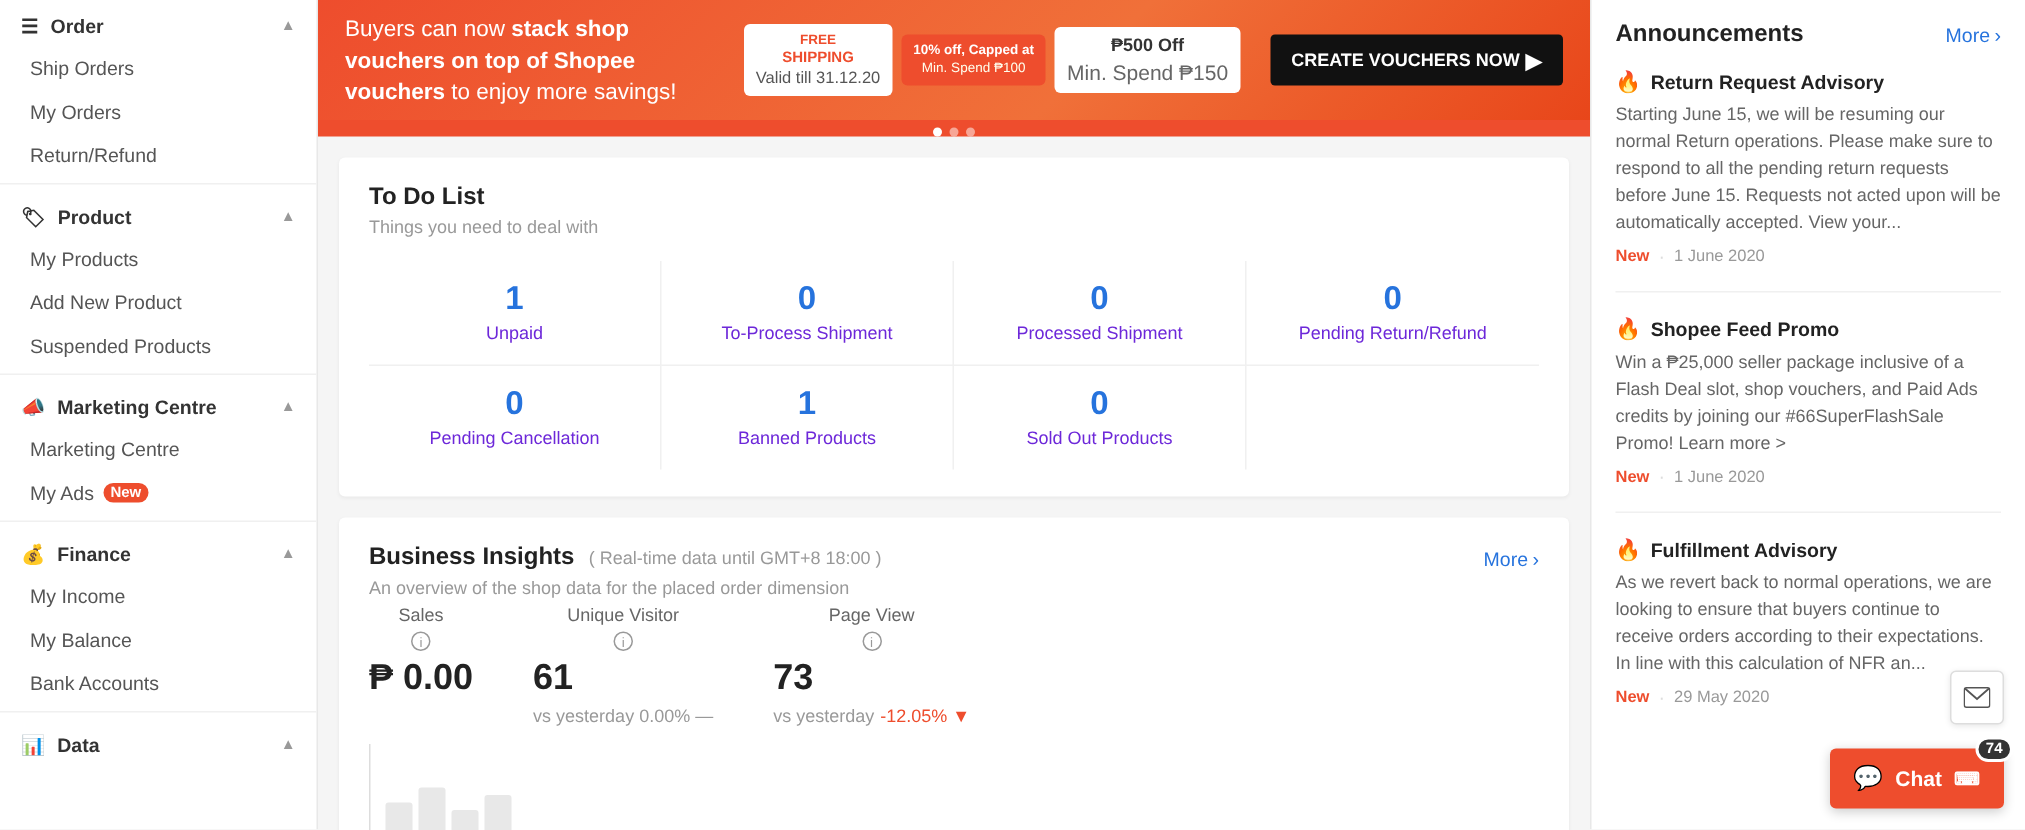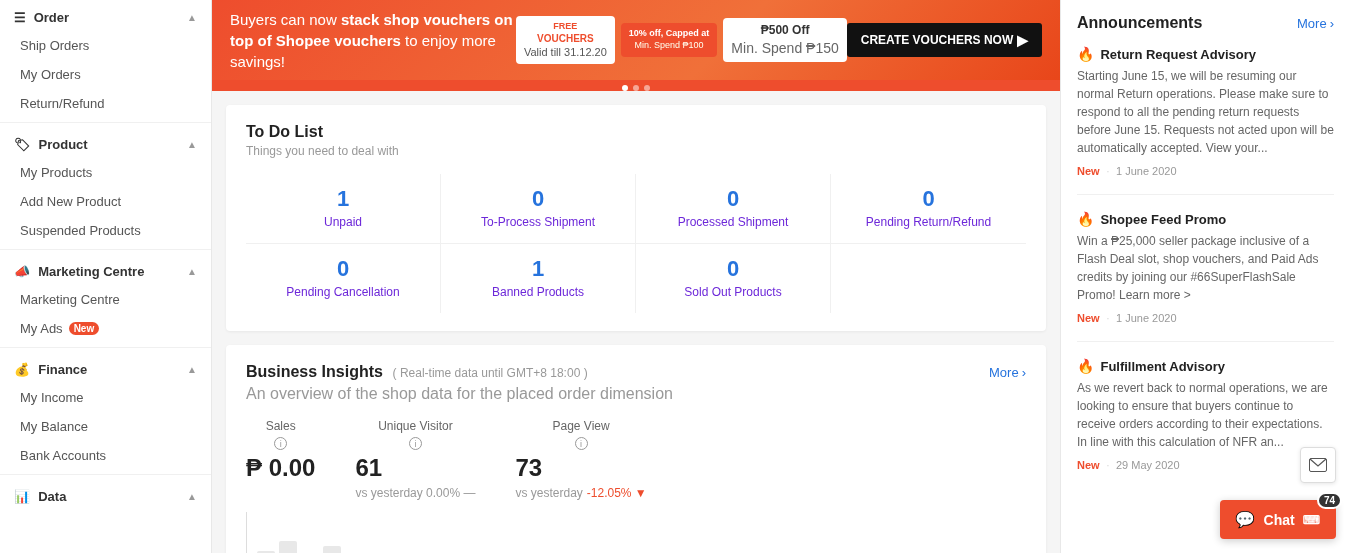--- a/index.html
+++ b/index.html
@@ -52,21 +52,21 @@
       padding: 0;
       background: #f5f5f5;
     }
 
     
     .banner {
       background: linear-gradient(135deg, #ee4d2d 0%, #f07039 60%, #e8461a 100%);
       padding: 4px 18px;
       display: flex;
       align-items: center;
-      gap: 0;
+      gap: 20px;
       min-height: 80px;
     }
     .banner-text {
       color: #fff;
       font-size: 15px;
       flex: 1;
       line-height: 1.4;
     }
     .banner-text strong { font-weight: bold; }
     .banner-voucher-cards {
@@ -151,21 +151,21 @@
     
     .insights-header {
       display: flex;
       align-items: center;
       justify-content: space-between;
       margin-bottom: 4px;
     }
     .insights-title { font-size: 16px; font-weight: bold; color: #222; }
     .insights-time { font-size: 12px; color: #999; margin-left: 6px; }
     .more-link { color: #2673dd; font-size: 13px; cursor: pointer; display: flex; align-items: center; gap: 3px; }
-    .insights-desc { font-size: 16px; color: #999; margin-bottom: 16px; }
+    .insights-desc { font-size: 12px; color: #999; margin-bottom: 4px; }
 
     .metrics-row {
       display: flex;
       gap: 40px;
     }
     .metric { display: flex; flex-direction: column; }
     .metric-label { font-size: 12px; color: #666; display: flex; align-items: center; gap: 4px; margin-bottom: 4px; flex-direction: column; }
     .metric-value { font-size: 24px; font-weight: bold; color: #222; }
     .metric-compare { font-size: 12px; color: #999; margin-top: 4px; display: flex; align-items: center; gap: 4px; }
     .metric-compare .down { color: #ee4d2d; }
@@ -377,21 +377,21 @@
   <div class="banner-wrapper">
     <div class="banner">
       <div class="banner-text">
         <span>Buyers can now </span>
         <strong>stack shop vouchers on top of Shopee vouchers</strong>
         <span> to enjoy more savings!</span>
       </div>
       <div class="banner-voucher-cards">
         <div class="voucher-card">
           <div class="vc-label">FREE</div>
-          <div style="font-weight:bold;font-size:10px;color:#ee4d2d;">VOUCHERS</div>
+          <div style="font-weight:bold;font-size:10px;color:#ee4d2d;">SHIPPING</div>
           <div class="vc-val">Valid till 31.12.20</div>
         </div>
         <div class="voucher-card" style="background:#ee4d2d;color:#fff;border-radius:4px;min-width:70px;">
           <div style="font-size:9px;font-weight:bold;color:#fff;">10% off, Capped at</div>
           <div style="font-size:9px;color:#ffe;">Min. Spend ₱100</div>
         </div>
         <div class="voucher-card" style="background:#fff;color:#333;">
           <div style="font-weight:bold;font-size:12px;color:#333;">₱500 Off</div>
           <div style="font-size:14px;color:#666;">Min. Spend ₱150</div>
         </div>

